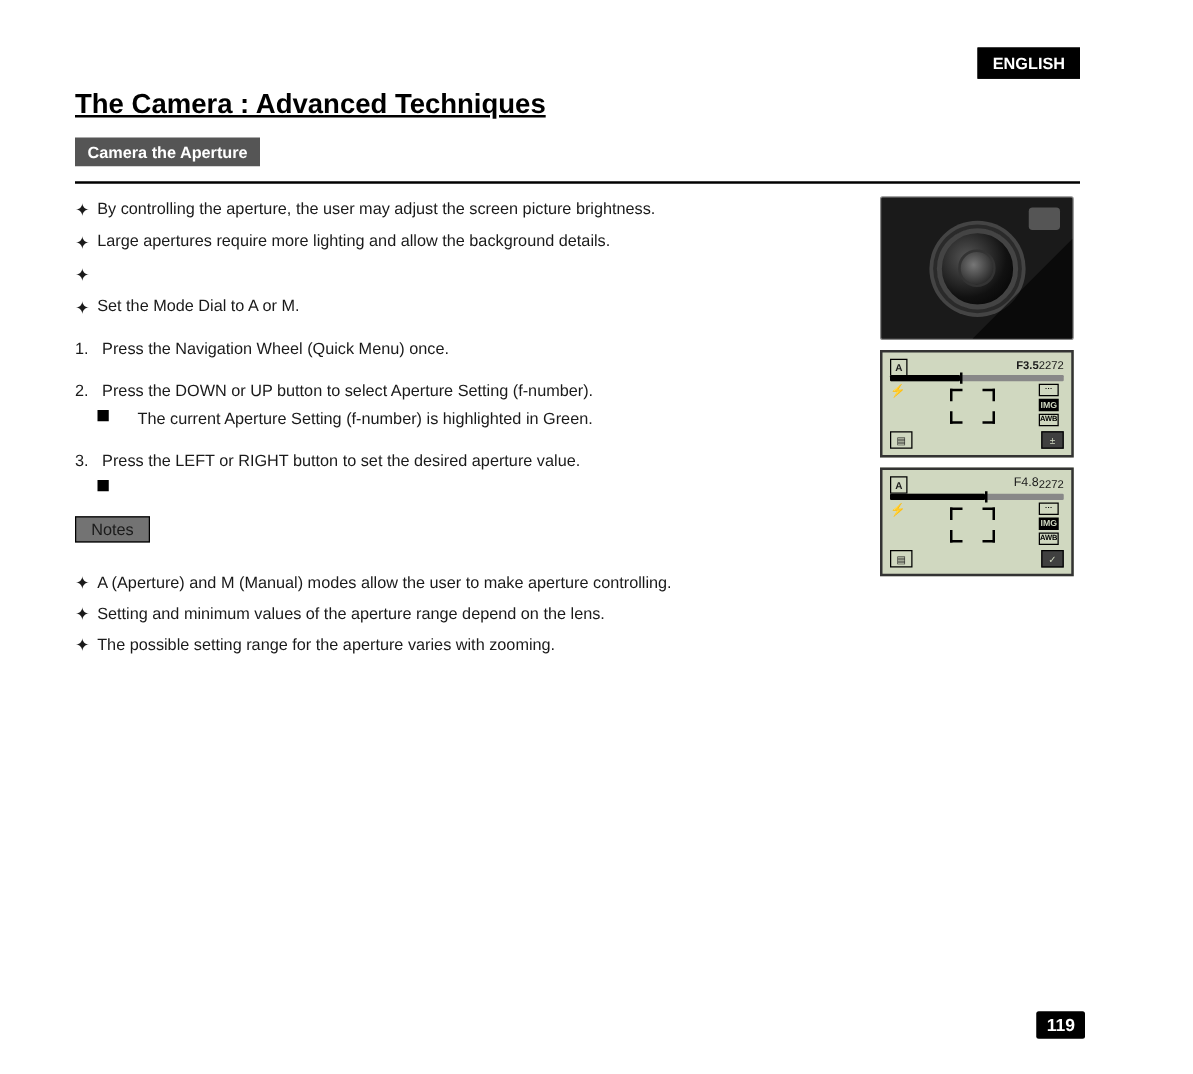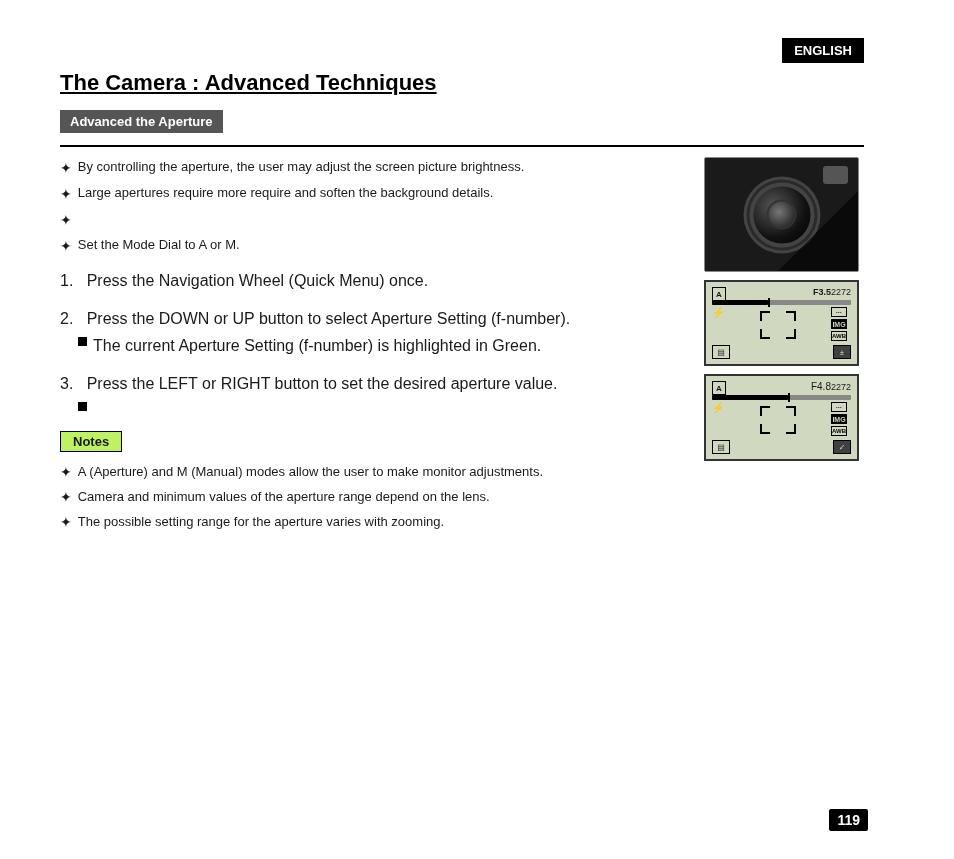--- a/index.html
+++ b/index.html
@@ -99,53 +99,53 @@
       margin-top: 1px;
     }
 
     
     .steps-list {
       list-style: none;
       margin-bottom: 10px;
     }
     .step-item {
       margin-bottom: 14px;
-      font-size: 16px;
+      font-size: 13px;
       line-height: 1.5;
     }
     .step-item .step-number {
       font-weight: normal;
     }
     .step-sub {
       display: flex;
       align-items: flex-start;
       margin-top: 3px;
       margin-left: 18px;
+      gap: 17px;
     }
     .step-sub .square-bullet {
       width: 9px;
       height: 9px;
       background: #000;
       flex-shrink: 0;
       margin-right: 6px;
       margin-top: 3px;
     }
 
     
     .notes-section {
       margin-top: 20px;
     }
     .notes-box {
       border: 1px solid #000;
       display: inline-block;
       padding: 2px 12px;
       font-size: 13px;
-      margin-bottom: 10px;
-      background: #bef264;
-      font-weight: bold;
+      margin-bottom: 22px;
+      background: #737373;
     }
     .notes-bullets {
       list-style: none;
     }
     .notes-bullets li {
       display: flex;
       align-items: flex-start;
       margin-bottom: 4px;
       font-size: 13px;
       line-height: 1.5;
@@ -330,36 +330,36 @@
 </head>
 <body>
 
 <div class="page-container">
 
   <div class="english-badge">ENGLISH</div>
 
   <h1 class="main-title">The Camera : Advanced Techniques</h1>
 
   <div>
-    <span class="section-header">Advanced the Aperture</span>
+    <span class="section-header">Camera the Aperture</span>
   </div>
   <hr class="section-divider">
 
   <div class="content-wrapper">
 
     <div class="left-content">
 
       <ul class="bullet-list">
         <li>
           <span class="bullet-icon">✦</span>
           <span>By controlling the aperture, the user may adjust the screen picture brightness.</span>
         </li>
         <li>
           <span class="bullet-icon">✦</span>
-          <span>Large apertures require more require and soften the background details.</span>
+          <span>Large apertures require more lighting and allow the background details.</span>
         </li>
         <li>
           <span class="bullet-icon">✦</span>
         </li>
         <li>
           <span class="bullet-icon">✦</span>
           <span>Set the Mode Dial to A or M.</span>
         </li>
       </ul>
 
@@ -393,25 +393,25 @@
 
       </ol>
 
       <div class="notes-section">
         <div class="notes-box">
           <span>Notes</span>
         </div>
         <ul class="notes-bullets">
           <li>
             <span class="bullet-icon">✦</span>
-            <span>A (Aperture) and M (Manual) modes allow the user to make monitor adjustments.</span>
+            <span>A (Aperture) and M (Manual) modes allow the user to make aperture controlling.</span>
           </li>
           <li>
             <span class="bullet-icon">✦</span>
-            <span>Camera and minimum values of the aperture range depend on the lens.</span>
+            <span>Setting and minimum values of the aperture range depend on the lens.</span>
           </li>
           <li>
             <span class="bullet-icon">✦</span>
             <span>The possible setting range for the aperture varies with zooming.</span>
           </li>
         </ul>
       </div>
 
     </div>
 

